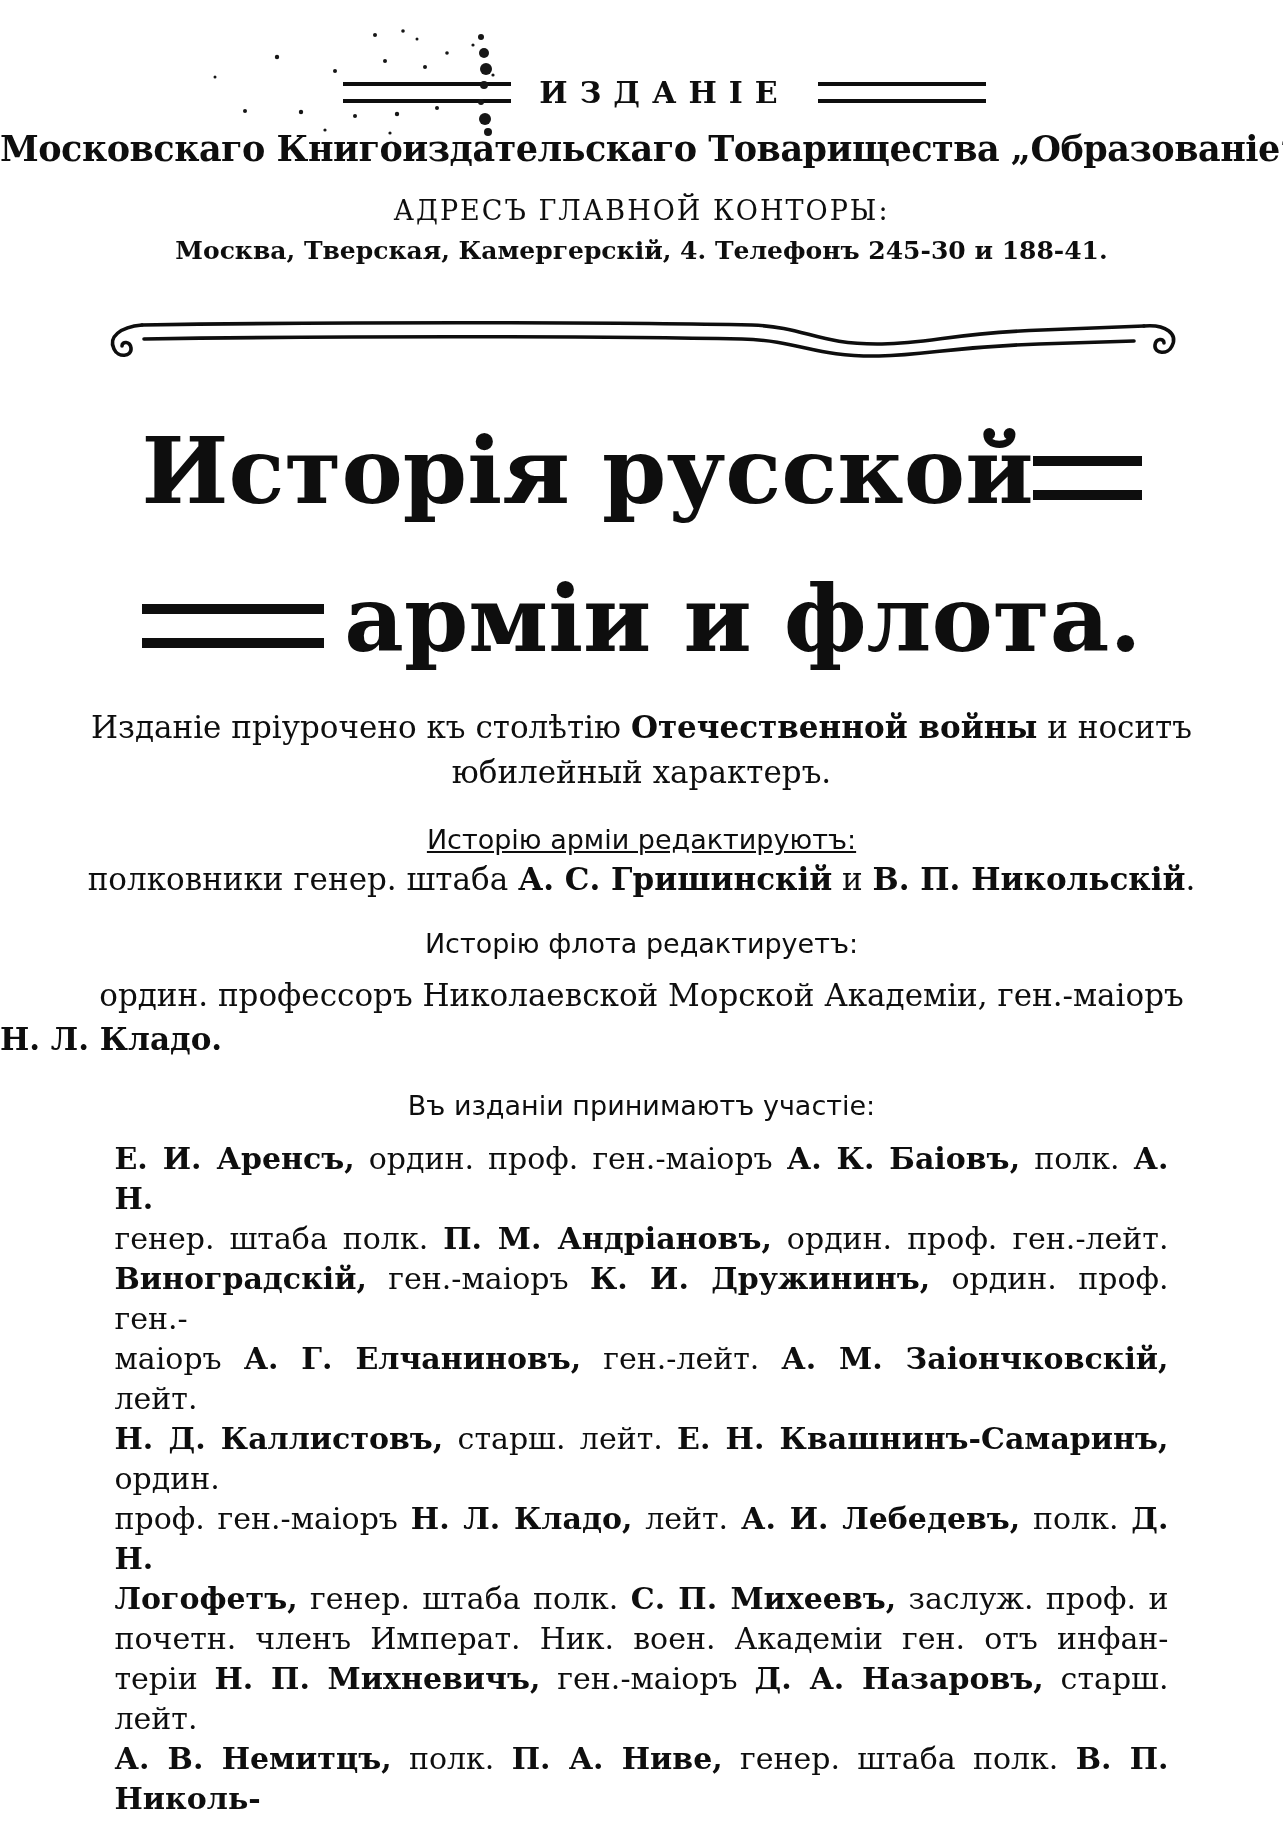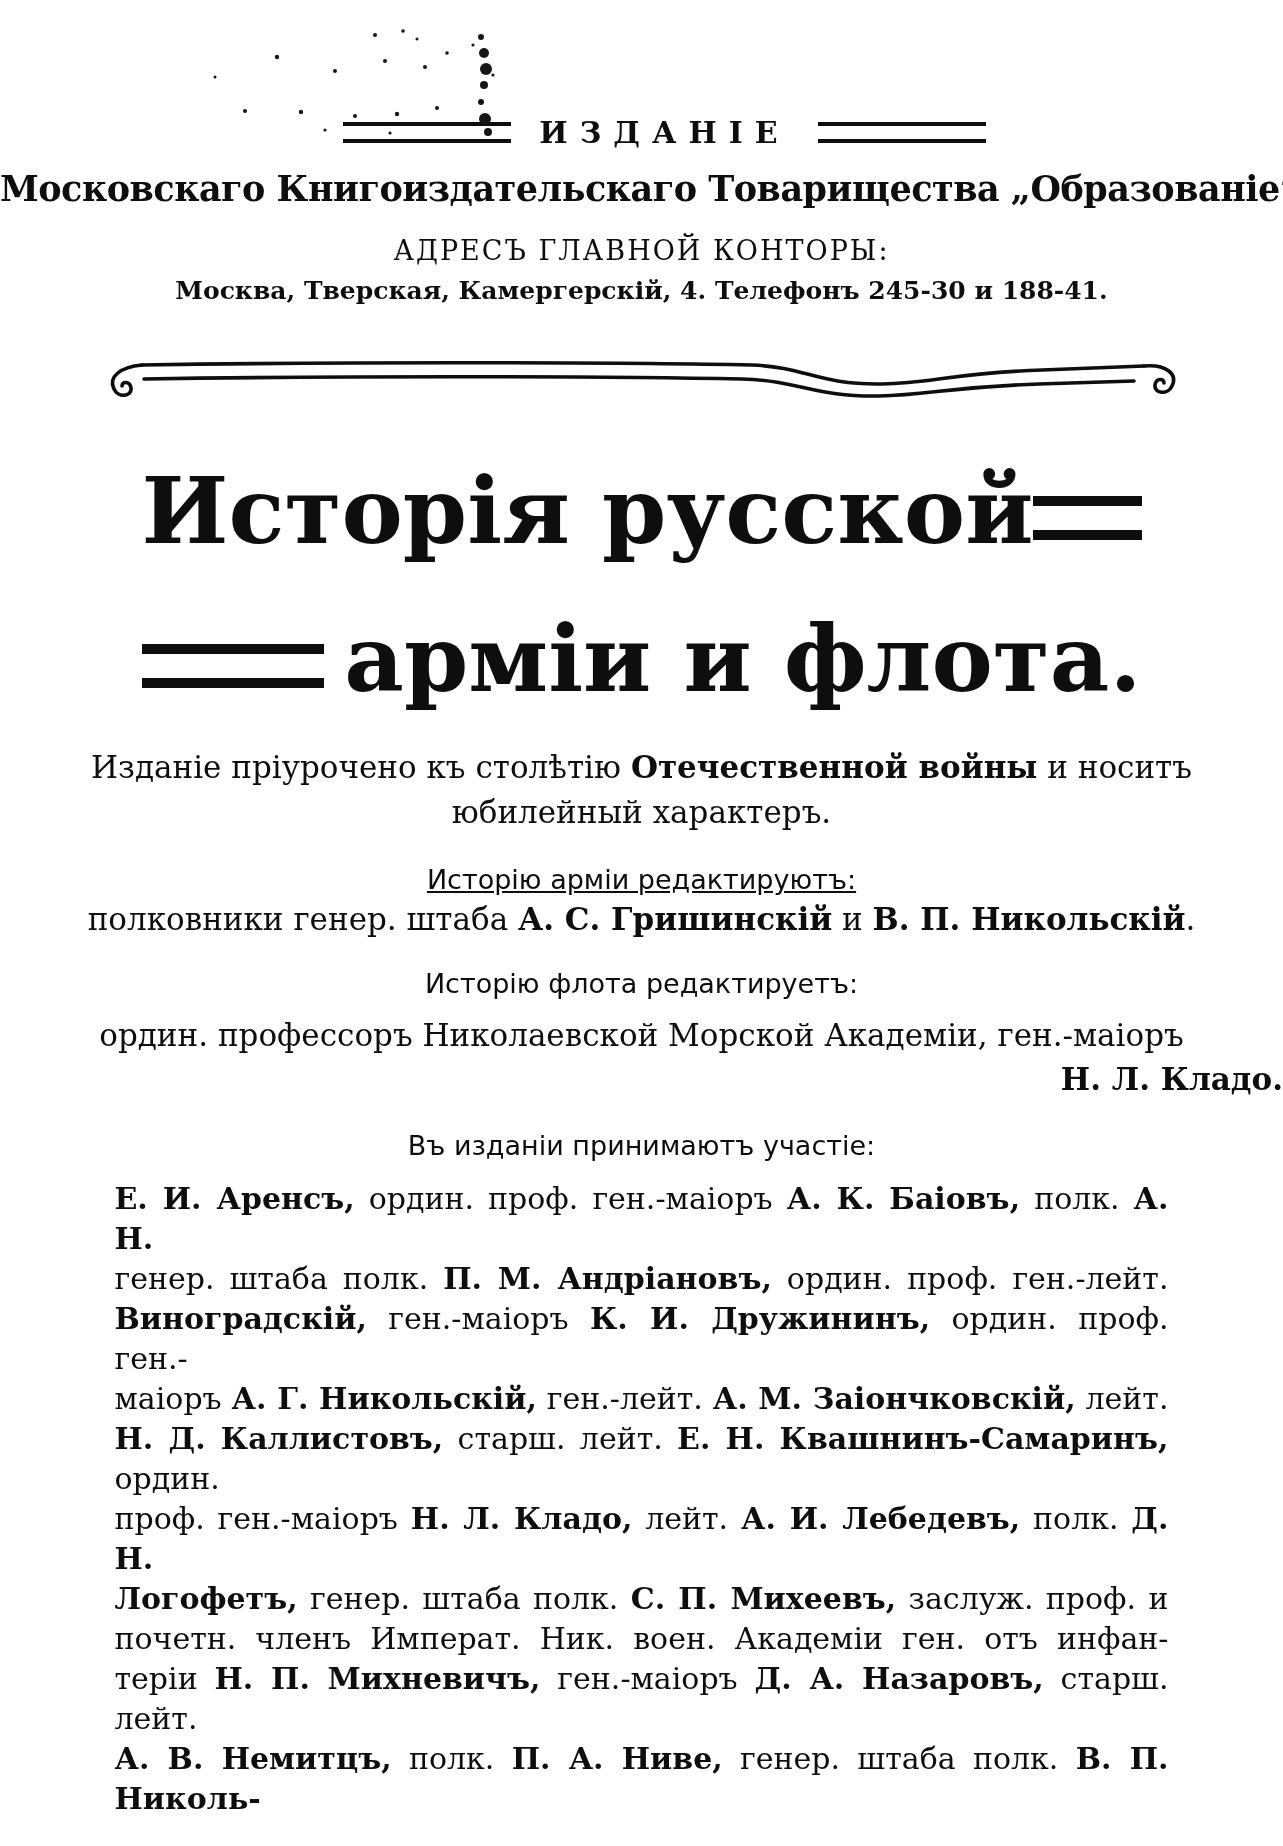--- a/index.html
+++ b/index.html
@@ -13,21 +13,21 @@
     overflow:hidden;
   }
   .center{text-align:center;}
   .b{font-weight:700;}
 
   
   .ink-smudge{position:absolute;left:185px;top:15px;width:330px;height:125px;}
 
   
   .edition-row{
-    margin-top:112px;
+    margin-top:72px;
     display:flex;align-items:center;justify-content:center;gap:28px;height:40px;padding-left:46px;
   }
   .edition-rule{
     width:168px;height:13px;
     border-top:4px solid #0e0e0e;border-bottom:4px solid #0e0e0e;
   }
   .edition-label{
     font-size:30px;font-weight:700;letter-spacing:12px;white-space:nowrap;
   }
 
@@ -67,21 +67,21 @@
     font-family:"DejaVu Sans", sans-serif;
     font-size:27px;line-height:34px;text-align:center;font-weight:400;
   }
   .h-army{margin-top:28px;text-decoration:underline;}
   .h-navy{margin-top:26px;}
   .h-part{margin-top:28px;}
   .editors-line{
     font-size:31px;line-height:44px;text-align:center;white-space:nowrap;
   }
   .navy-line1{margin-top:12px;font-size:31px;line-height:44px;text-align:center;}
-  .navy-line2{font-size:31px;line-height:44px;text-align:right;font-weight:700;}
+  .navy-line2{font-size:31px;line-height:44px;text-align:left;font-weight:700;}
 
   .plist{
     width:1054px;margin:16px auto 0 auto;
     font-size:30px;line-height:40px;
   }
   .plist-line{
     text-align:justify;
     text-align-last:justify;
   }
 </style>
@@ -159,21 +159,21 @@
 
   <div class="section-heading h-navy">Исторію флота редактируетъ:</div>
   <div class="navy-line1">ордин. профессоръ Николаевской Морской Академіи, ген.-маіоръ</div>
   <div class="navy-line2">Н. Л. Кладо.</div>
 
   <div class="section-heading h-part">Въ изданіи принимаютъ участіе:</div>
   <div class="plist">
       <div class="plist-line"><span class="b">Е. И. Аренсъ,</span><span> ордин. проф. ген.-маіоръ </span><span class="b">А. К. Баіовъ,</span><span> полк. </span><span class="b">А. Н.</span></div>
       <div class="plist-line"><span>генер. штаба полк. </span><span class="b">П. М. Андріановъ,</span><span> ордин. проф. ген.-лейт.</span></div>
       <div class="plist-line"><span class="b">Виноградскій,</span><span> ген.-маіоръ </span><span class="b">К. И. Дружининъ,</span><span> ордин. проф. ген.-</span></div>
-      <div class="plist-line"><span>маіоръ </span><span class="b">А. Г. Никольскій,</span><span> ген.-лейт. </span><span class="b">А. М. Заіончковскій,</span><span> лейт.</span></div>
+      <div class="plist-line"><span>маіоръ </span><span class="b">А. Г. Елчаниновъ,</span><span> ген.-лейт. </span><span class="b">А. М. Заіончковскій,</span><span> лейт.</span></div>
       <div class="plist-line"><span class="b">Н. Д. Каллистовъ,</span><span> старш. лейт. </span><span class="b">Е. Н. Квашнинъ-Самаринъ,</span><span> ордин.</span></div>
       <div class="plist-line"><span>проф. ген.-маіоръ </span><span class="b">Н. Л. Кладо,</span><span> лейт. </span><span class="b">А. И. Лебедевъ,</span><span> полк. </span><span class="b">Д. Н.</span></div>
       <div class="plist-line"><span class="b">Логофетъ,</span><span> генер. штаба полк. </span><span class="b">С. П. Михеевъ,</span><span> заслуж. проф. и</span></div>
       <div class="plist-line"><span>почетн. членъ Императ. Ник. воен. Академіи ген. отъ инфан-</span></div>
       <div class="plist-line"><span>теріи </span><span class="b">Н. П. Михневичъ,</span><span> ген.-маіоръ </span><span class="b">Д. А. Назаровъ,</span><span> старш. лейт.</span></div>
       <div class="plist-line"><span class="b">А. В. Немитцъ,</span><span> полк. </span><span class="b">П. А. Ниве,</span><span> генер. штаба полк. </span><span class="b">В. П. Николь-</span></div>
     </div>
 
 </div>
 

